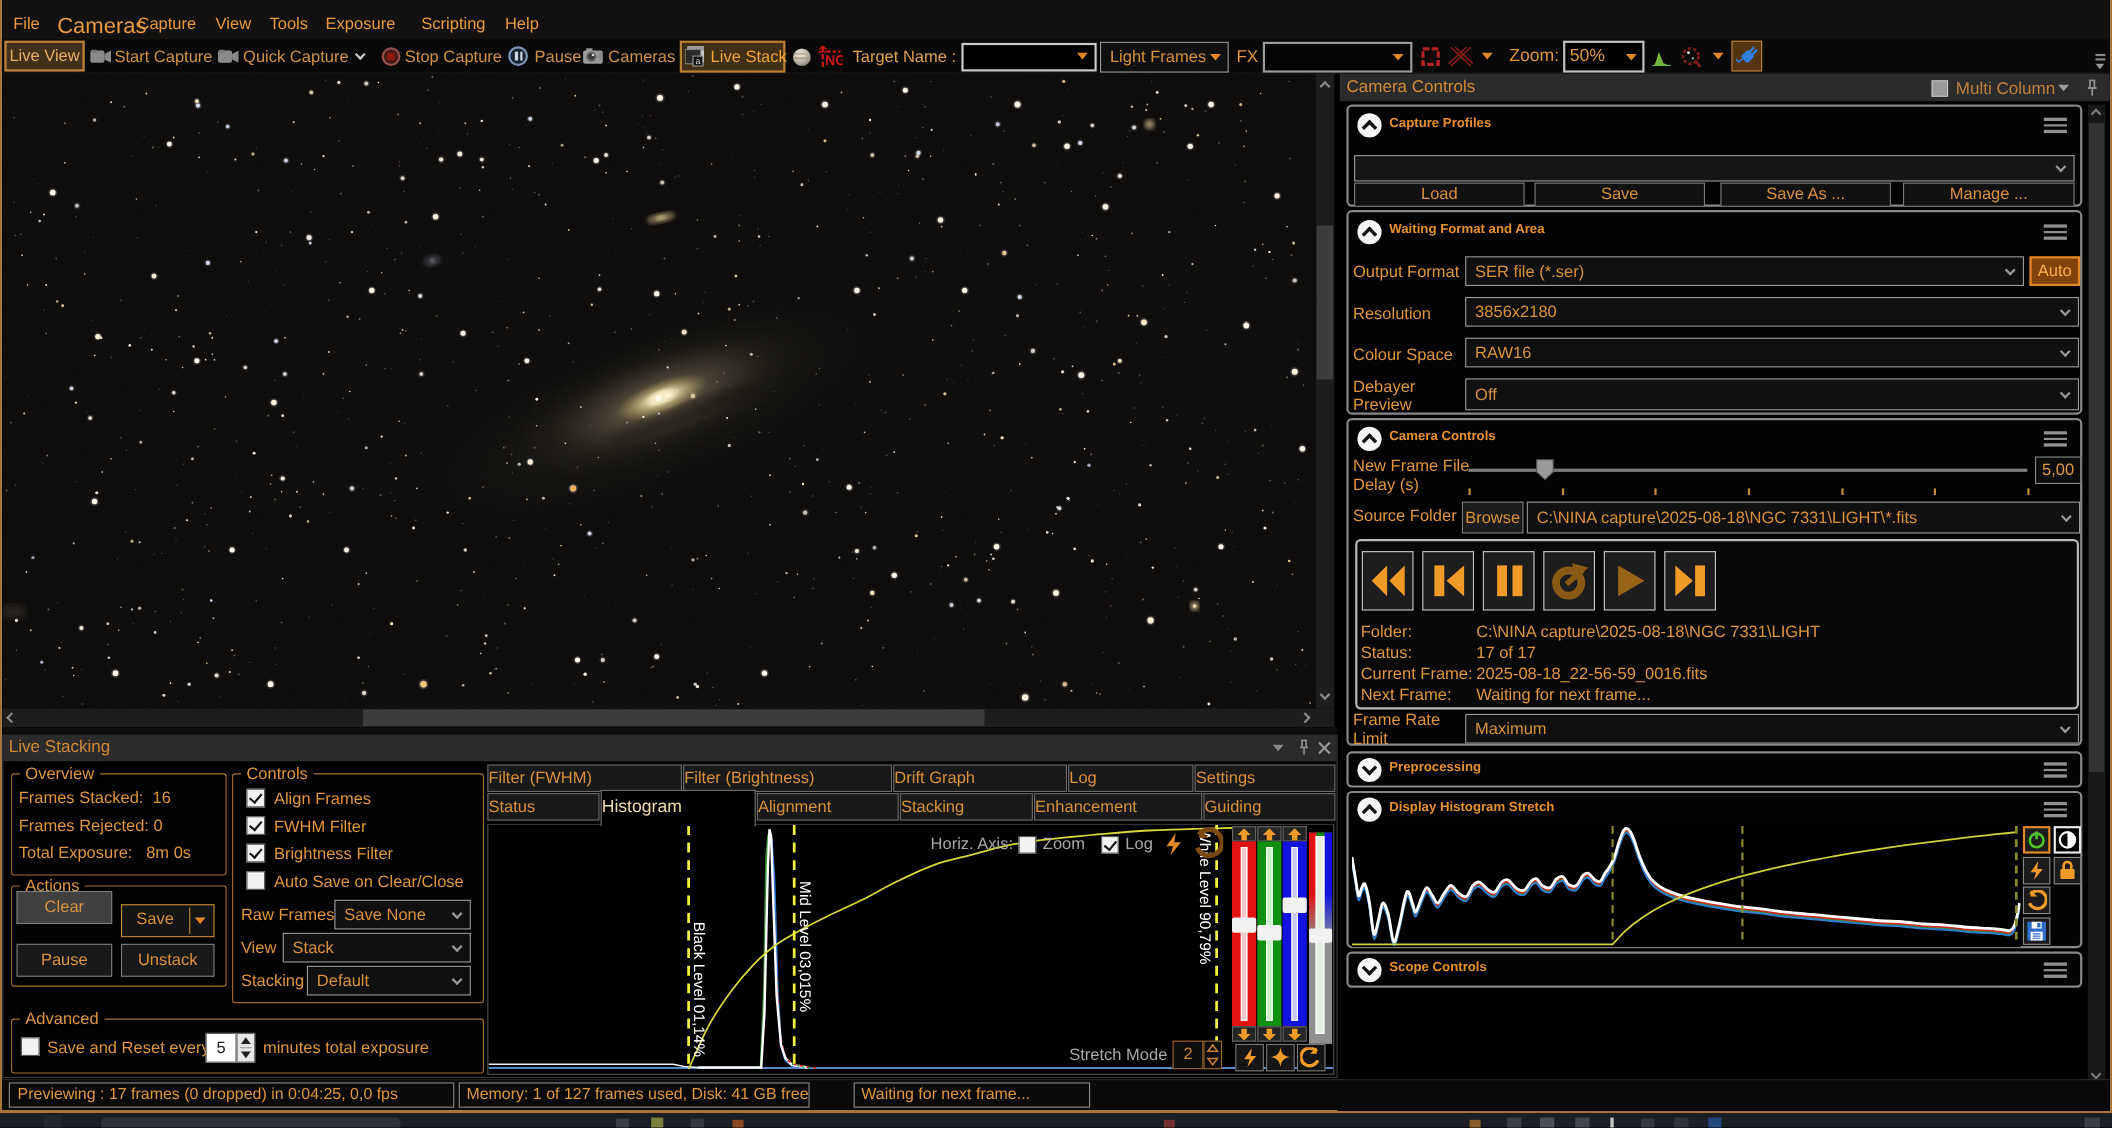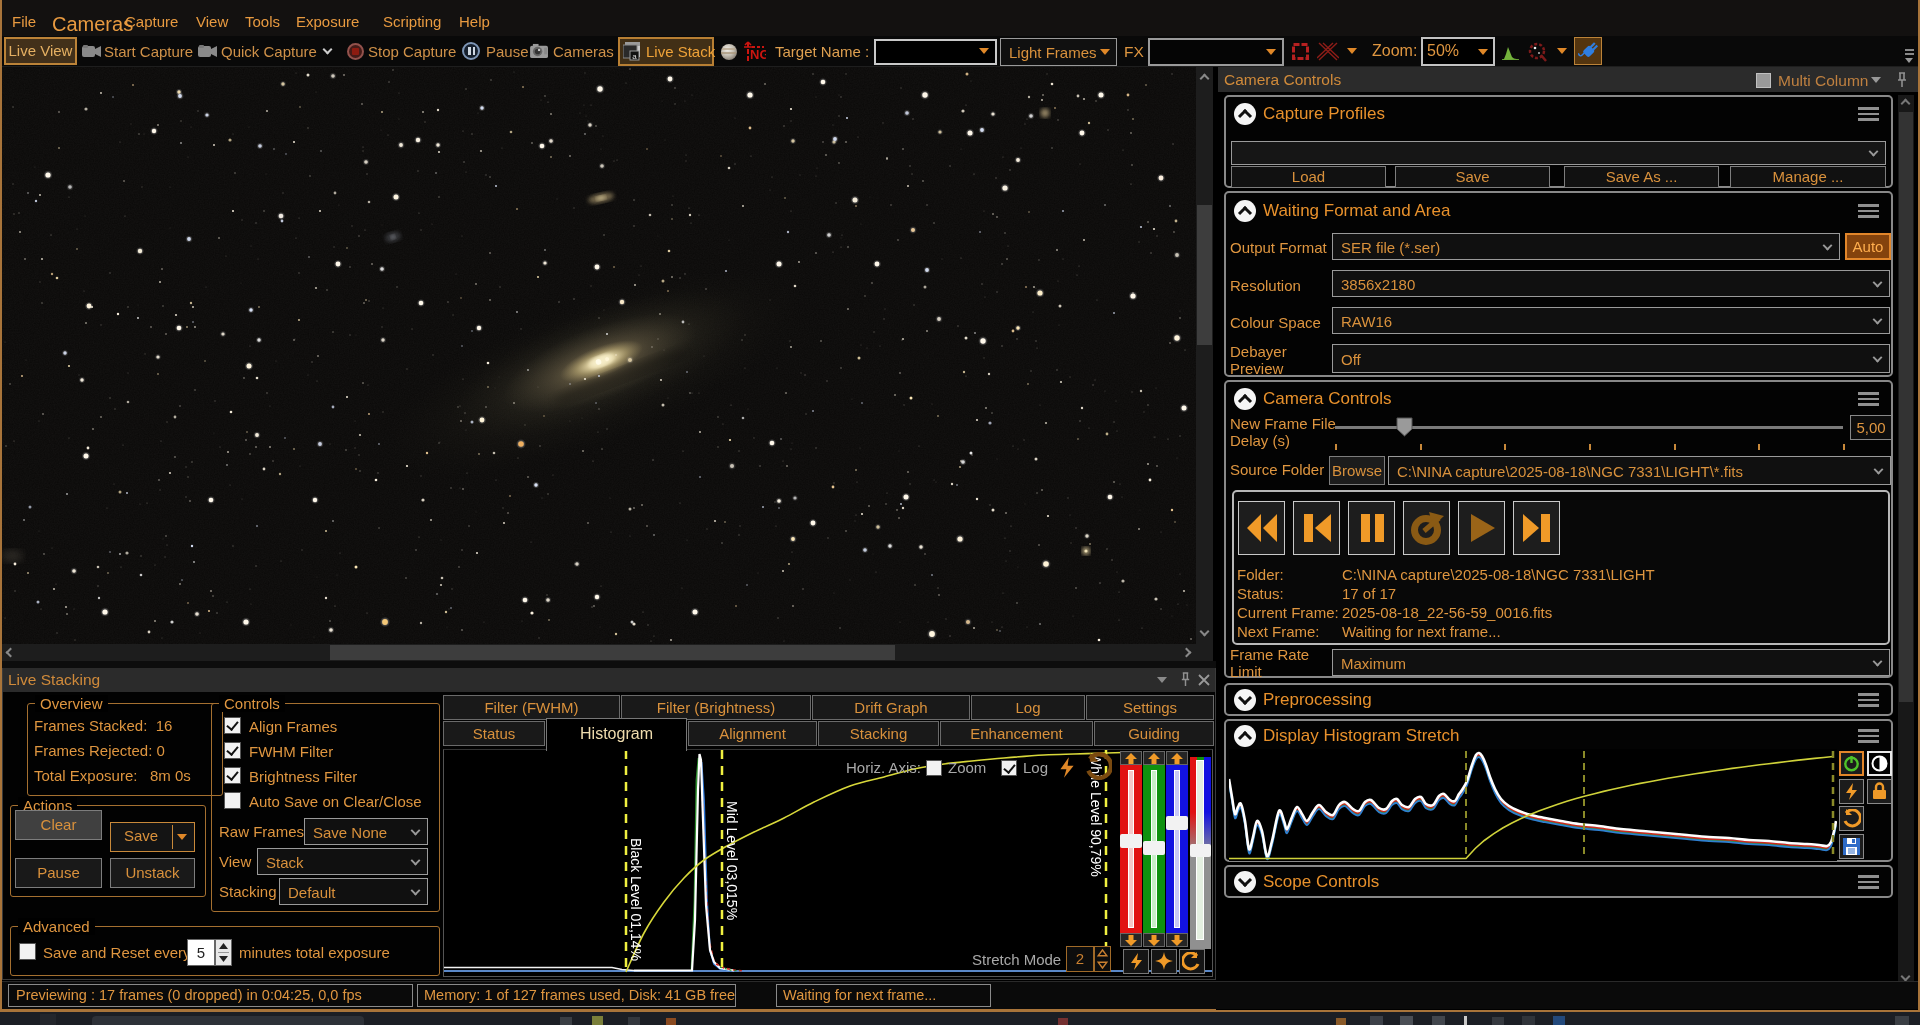--- a/index.html
+++ b/index.html
@@ -6,34 +6,34 @@
 .abs{position:absolute}
 .ob{color:#e89a40}
 .chev{position:absolute;width:7px;height:7px;border-right:2px solid #aaa;border-bottom:2px solid #aaa;transform:rotate(45deg)}
 .tri{position:absolute;width:0;height:0;border-left:5px solid transparent;border-right:5px solid transparent;border-top:6px solid #999}
 .trio{border-top-color:#e08828}
 .sec{position:absolute;left:1224px;width:669px;background:#030303;border:2px solid #888;border-radius:5px}
 .circ{position:absolute;left:8px;top:5px;width:22px;height:22px;border-radius:50%;background:#f5f5f5}
 .circ:after{content:"";position:absolute;left:6px;width:7px;height:7px;border-right:3px solid #111;border-bottom:3px solid #111}
 .circ.up:after{top:8px;transform:rotate(-135deg)}
 .circ.dn:after{top:4px;transform:rotate(45deg)}
-.sectitle{position:absolute;left:37px;top:6px;font-size:17px;font-weight:normal;color:#e8912c}
+.sectitle{position:absolute;left:37px;top:6px;font-size:12px;font-weight:bold;color:#e8912c}
 .burger{position:absolute;right:12px;top:8px;width:21px}
 .burger div{height:2.5px;background:#909090;margin-bottom:3px}
 .ddown{position:absolute;background:#101010;border:1px solid #9a9a9a;color:#d9913c;font-size:15px}
 .ddown .tx{position:absolute;left:8px;top:50%;transform:translateY(-50%);white-space:nowrap}
 .ddown .ch{position:absolute;right:8px;top:50%;width:7px;height:7px;border-right:2px solid #999;border-bottom:2px solid #999;transform:translateY(-70%) rotate(45deg)}
 .btn{position:absolute;background:#111;border:1px solid #7d7d7d;color:#d9913c;font-size:15px;text-align:center}
 .gbox{position:absolute;border:1px solid #a57030;border-radius:3px}
 .glabel{position:absolute;top:-9px;left:7px;background:#000;padding:0 5px;font-size:15px;color:#df9640}
 .cb{position:absolute;width:17px;height:17px;background:#f2f2f2;border:1px solid #555}
 .cb.checked:after{content:"";position:absolute;left:4px;top:1px;width:5px;height:9px;border-right:2.5px solid #111;border-bottom:2.5px solid #111;transform:rotate(40deg)}
 .lbl{position:absolute;font-size:15px;color:#df9640;white-space:nowrap}
 .glbl{position:absolute;font-size:15px;color:#a8a8a8;white-space:nowrap}
-.tab{position:absolute;background:#191919;border:1px solid #6a6a6a;color:#d9913c;font-size:15px;text-align:center;height:25px;line-height:23px}
+.tab{position:absolute;background:#191919;border:1px solid #6a6a6a;color:#d9913c;font-size:15px;height:25px;line-height:23px}
 .mediabtn{position:absolute;width:47px;height:54px;background:#1d1d1d;border:1px solid #c9c9c9}
 .sld-up{position:absolute;width:22px;height:14px;background:#252525;border:1px solid #666}
 .arrow-o{position:absolute;left:50%;top:50%;transform:translate(-50%,-50%)}
 </style></head>
 <body>
 
 <div class="abs" style="left:0;top:0;width:2px;height:1012px;background:#a8743a"></div>
 <div class="abs" style="left:1918px;top:0;width:2px;height:1012px;background:#a8743a"></div>
 <div class="abs" style="left:0;top:1009px;width:1920px;height:3px;background:#a8743a"></div>
 
@@ -1548,21 +1548,21 @@
 <div class="abs" style="left:3px;top:668px;width:1212px;height:24px;background:#2b2b2b"></div>
 <div class="abs" style="left:8px;top:671px;font-size:15.5px;color:#d08a3a">Live Stacking</div>
 <div class="tri" style="left:1157px;top:677px;border-top-color:#8a8a8a"></div>
 <svg class="abs" style="left:1180px;top:672px" width="11" height="15" viewBox="0 0 12 16">
     <path d="M3 1 H9 M4 1 V8 M8 1 V8 M2 8 H10 M6 8 V15" stroke="#909090" stroke-width="1.6" fill="none"></path>
   </svg>
 <svg class="abs" style="left:1198px;top:674px" width="12" height="12" viewBox="0 0 12 12">
     <path d="M1 1 L11 11 M11 1 L1 11" stroke="#999" stroke-width="1.8"></path>
   </svg>
 
-<div class="gbox" style="left:27px;top:703px;width:196px;height:93px">
+<div class="gbox" style="left:10px;top:703px;width:196px;height:93px">
   <div class="glabel">Overview</div>
   <div class="lbl" style="left:6px;top:13px">Frames Stacked:&nbsp;&nbsp;16</div>
   <div class="lbl" style="left:6px;top:38px">Frames Rejected: 0</div>
   <div class="lbl" style="left:6px;top:63px">Total Exposure:&nbsp;&nbsp;&nbsp;8m 0s</div>
 </div>
 
 <div class="gbox" style="left:10px;top:805px;width:196px;height:92px">
   <div class="glabel">Actions</div>
   <div class="btn" style="left:4px;top:4px;width:87px;height:30px;line-height:28px;background:#404040">Clear</div>
   <div class="abs" style="left:99px;top:16px;width:85px;height:30px;border:1.5px solid #c8893a;background:#141414"></div>

